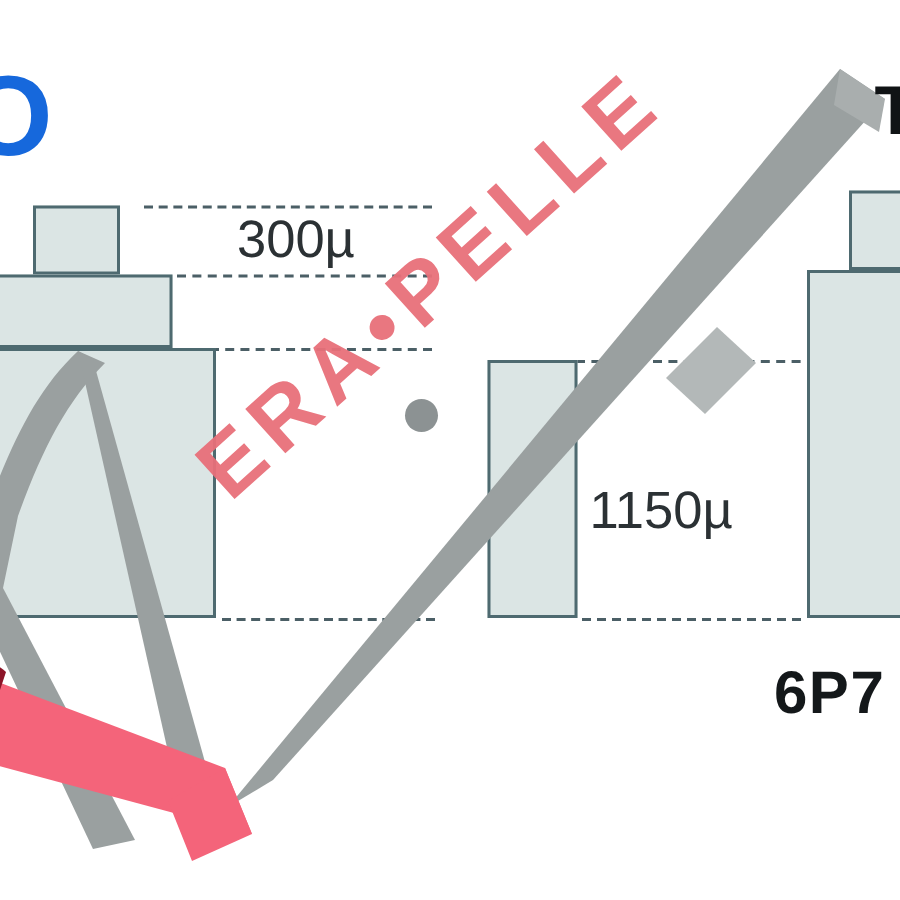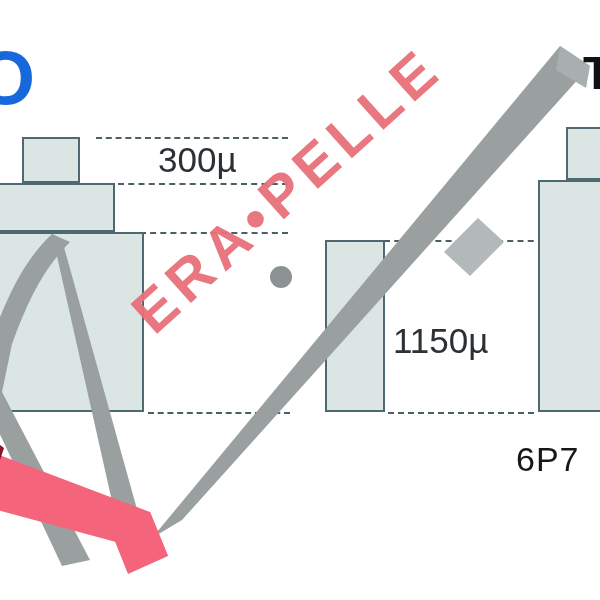--- a/index.html
+++ b/index.html
@@ -17,22 +17,22 @@
     font-size:35px;
     line-height:1;
     letter-spacing:0px;
     white-space:nowrap;
     font-family:"Liberation Sans","DejaVu Sans",sans-serif;
     font-weight:400;
   }
   .code-label{
     position:absolute;
     color:#14181a;
-    font-size:34px;
-    font-weight:400;
+    font-size:40px;
+    font-weight:700;
     line-height:1;
     white-space:nowrap;
     letter-spacing:1px;
   }
   .blue-glyph{
     position:absolute;
     color:#1668dc;
     font-size:76px;
     font-weight:800;
     line-height:1;

